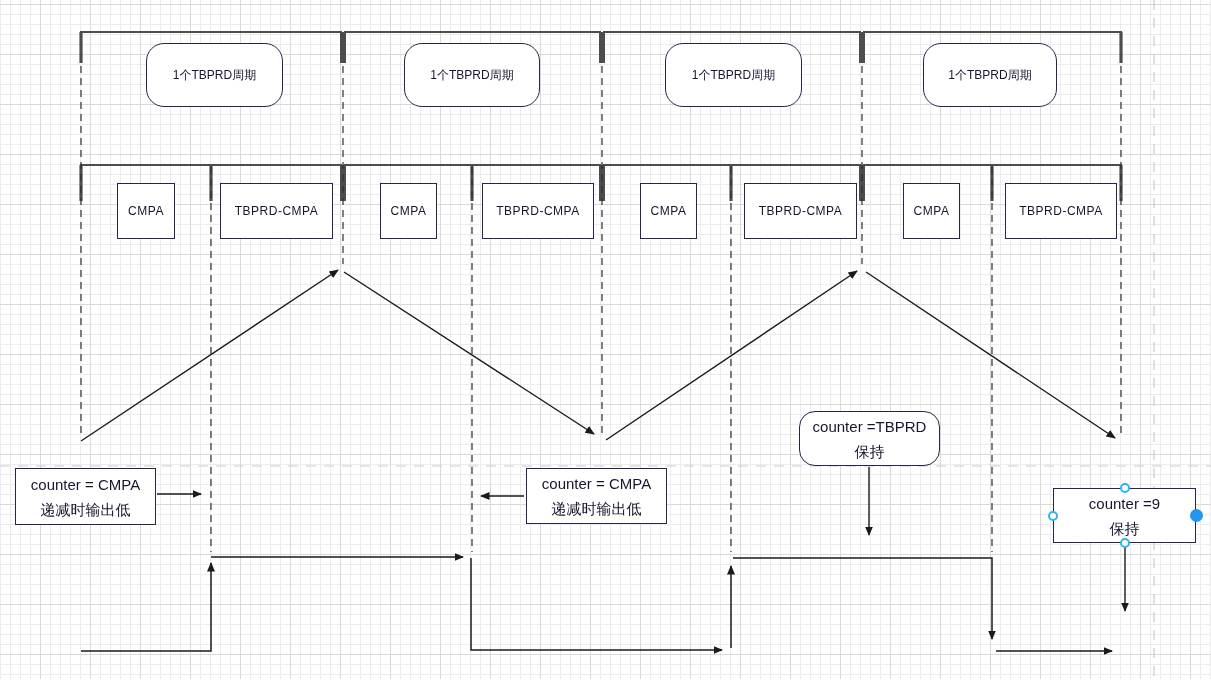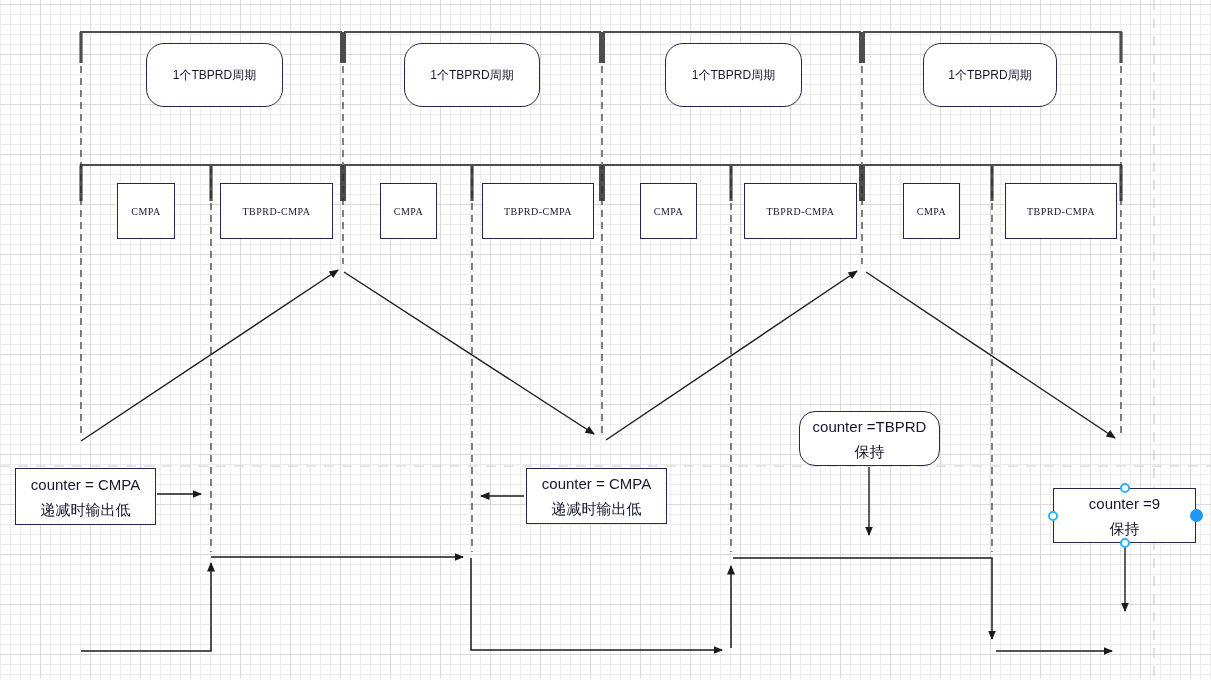--- a/index.html
+++ b/index.html
@@ -16,21 +16,21 @@
     background-position:0 4px,40px 0,0 4px,0 0;
   }
   .bottom-strip{position:absolute;left:0;top:679px;width:1211px;height:6px;background:#fff;}
   svg.layer{position:absolute;left:0;top:0;}
   .shape{
     position:absolute;background:#fff;border:1.5px solid #26264a;box-sizing:border-box;
     display:flex;align-items:center;justify-content:center;flex-direction:column;
     color:#16162e;text-align:center;
   }
   .rounded{border-radius:18px;font-size:12px;}
-  .segment{font-size:10px;letter-spacing:0.5px;font-family:Liberation Serif, serif;}
+  .segment{font-size:12px;letter-spacing:0.5px;}
   .callout{font-size:15px;line-height:25px;}
   .handle{
     position:absolute;width:10px;height:10px;border-radius:50%;
     background:#fff;border:2px solid #29b6f2;box-sizing:border-box;
   }
   .handle.solid{width:13px;height:13px;background:#2196f3;border:none;}
 </style>
 </head>
 <body>
 

